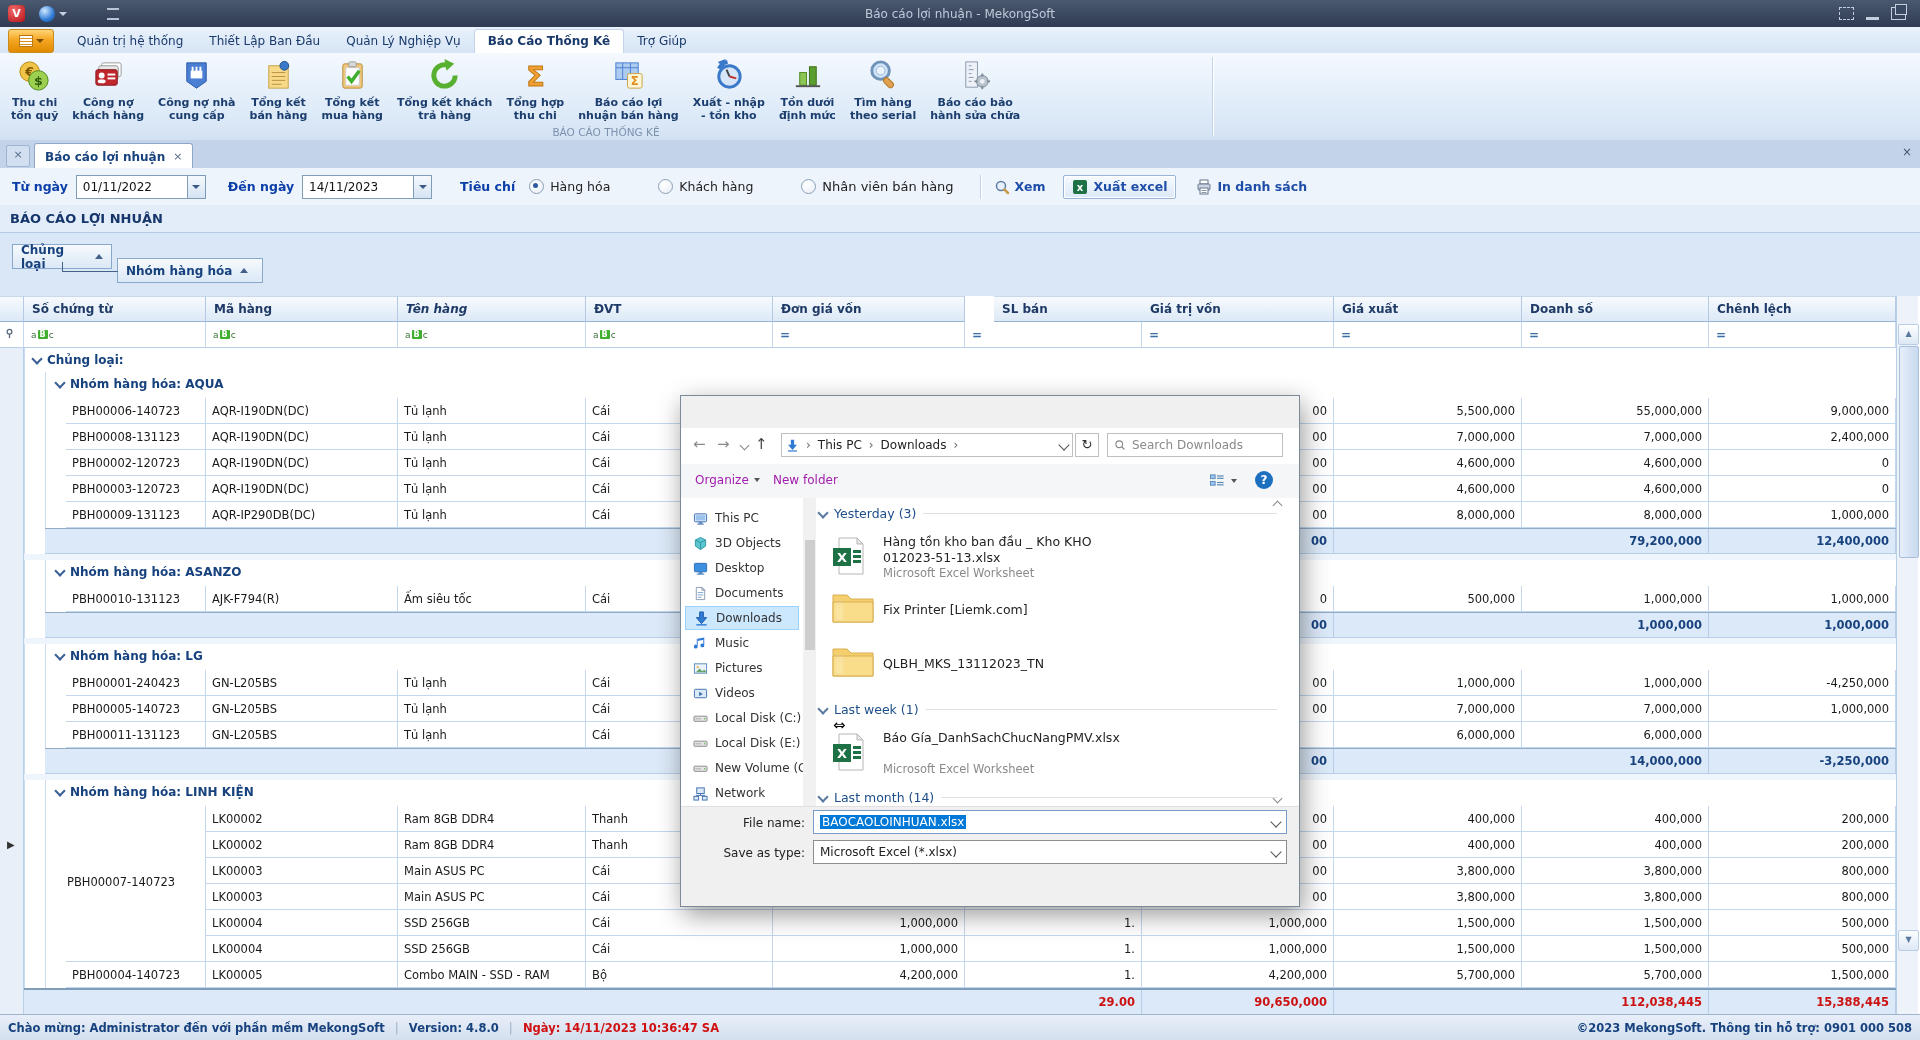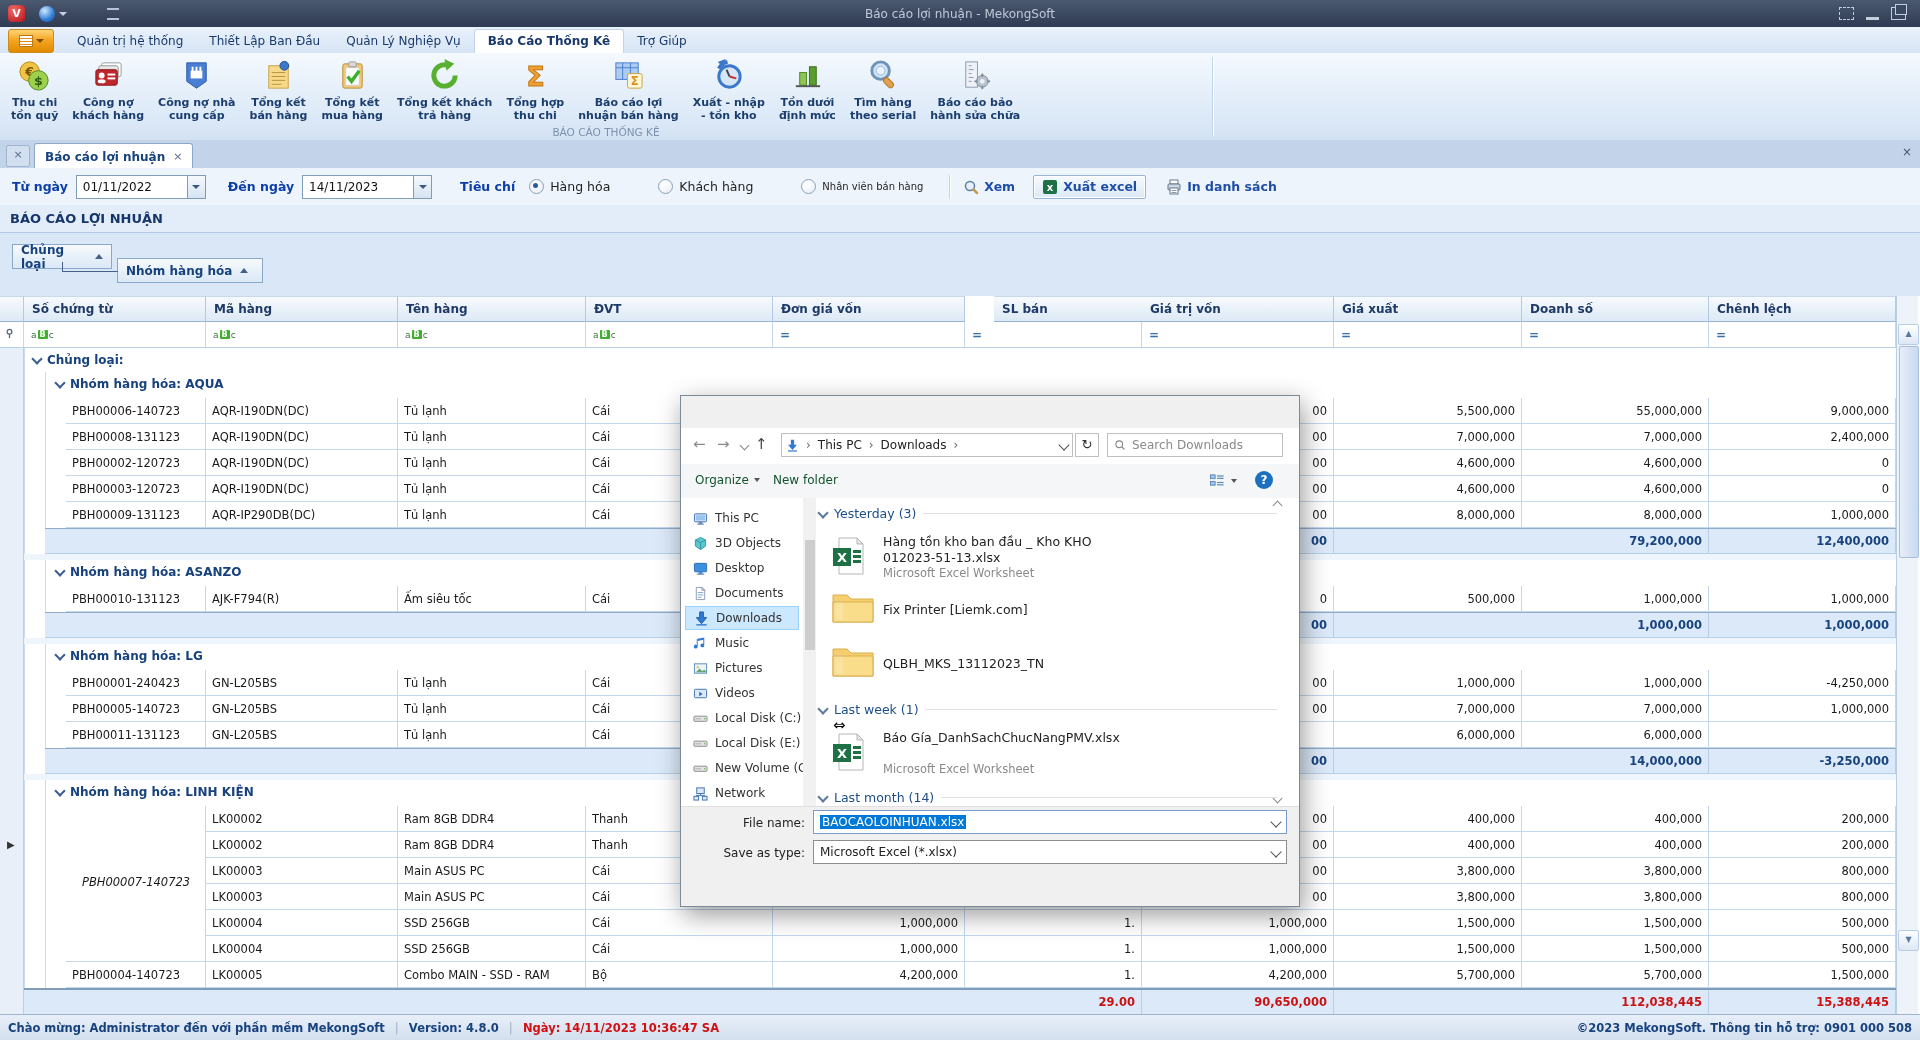--- a/index.html
+++ b/index.html
@@ -137,21 +137,21 @@
   #crumb-dd{margin-left:auto;}
   .chev10{width:7px;height:7px;border-right:1.5px solid #555;border-bottom:1.5px solid #555;transform:rotate(45deg);display:inline-block;}
   .chevup10{transform:rotate(-135deg) translate(-2px,-2px);}
   #refreshbox{position:absolute;left:394px;top:5px;width:24px;height:24px;border:1px solid #bfbfbf;background:#fff;
     text-align:center;line-height:22px;color:#333;font-size:13px;box-sizing:border-box;}
   #searchbox{position:absolute;left:426px;top:5px;width:176px;height:24px;border:1px solid #bfbfbf;background:#fff;
     display:flex;align-items:center;gap:6px;padding:0 6px;box-sizing:border-box;}
   #searchbox .ph{color:#8a8a8a;}
   #searchbox svg{width:12px;height:12px;}
   #dlg-toolbar{position:absolute;left:0;top:68px;right:0;height:34px;background:#f5f6f7;border-bottom:1px solid #e2e2e2;}
-  .tbitem{position:absolute;top:9px;color:#14532d;display:flex;align-items:center;gap:5px;}
+  .tbitem{position:absolute;top:9px;color:#a21caf;display:flex;align-items:center;gap:5px;}
   .caret9{width:0;height:0;border-left:3.5px solid transparent;border-right:3.5px solid transparent;border-top:4px solid #555;}
   #viewbtn{right:62px;}
   #helpbtn{right:26px;width:18px;height:18px;border-radius:50%;background:#1d70c0;color:#fff;text-align:center;
     line-height:18px;font-weight:bold;font-size:12px;top:7px;position:absolute;}
   #dlg-body{position:absolute;left:0;top:102px;right:0;height:308px;background:#fff;border-bottom:1px solid #e0e0e0;overflow:hidden;}
   .sbitem{position:absolute;left:4px;width:114px;height:24px;display:flex;align-items:center;gap:7px;padding-left:8px;box-sizing:border-box;color:#333;white-space:nowrap;}
   .sbitem svg{width:15px;height:15px;flex:none;}
   .sbitem.sel{background:#cce8ff;border:1px solid #99d1ff;}
   #sb-scroll{position:absolute;left:122px;top:0;bottom:0;width:13px;background:#f1f1f1;}
   #sb-thumb{position:absolute;left:1.5px;top:42px;width:10px;height:110px;background:#cdcdcd;}
@@ -381,21 +381,21 @@
       <div class="radio">
         <div class="rb sel"></div>
         <div style="font-size: 12.5px;">Hàng hóa</div>
       </div>
       <div class="radio">
         <div class="rb"></div>
         <div style="font-size: 12.5px;">Khách hàng</div>
       </div>
       <div class="radio">
         <div class="rb"></div>
-        <div style="font-size: 10px;">Nhân viên bán hàng</div>
+        <div style="font-size: 13px;">Nhân viên bán hàng</div>
       </div>
     </div>
   <div class="vsep" style="margin-left:26px"></div>
   <div class="linkbtn" style="margin-left:12px">
     <svg viewBox="0 0 16 16">
         <circle cx="7" cy="7" r="4.5" fill="#e8f1fb" stroke="#5b7da6" stroke-width="1.5"></circle>
         <line x1="10.5" y1="10.5" x2="14" y2="14" stroke="#c89a4e" stroke-width="2.5" stroke-linecap="round"></line>
       </svg>
     <span>Xem</span>
   </div>
@@ -436,21 +436,21 @@
   <div id="ind-strip"></div>
   <div id="grid-content">
       <div class="gh" style="left: 24px; width: 182px;">Số chứng từ</div>
       <div class="gf" style="left: 24px; width: 182px;">
         <span class="abc">a<b>B</b>c</span>
       </div>
       <div class="gh" style="left: 206px; width: 192px;">Mã hàng</div>
       <div class="gf" style="left: 206px; width: 192px;">
         <span class="abc">a<b>B</b>c</span>
       </div>
-      <div class="gh" style="left: 398px; width: 188px;">Tên hàng</div>
+      <div class="gh" style="left: 398px; width: 188px; font-style: italic;">Tên hàng</div>
       <div class="gf" style="left: 398px; width: 188px;">
         <span class="abc">a<b>B</b>c</span>
       </div>
       <div class="gh" style="left: 586px; width: 187px;">ĐVT</div>
       <div class="gf" style="left: 586px; width: 187px;">
         <span class="abc">a<b>B</b>c</span>
       </div>
       <div class="gh" style="left: 773px; width: 192px;">Đơn giá vốn</div>
       <div class="gf" style="left: 773px; width: 192px;">
         <span class="eq">=</span>
@@ -681,21 +681,21 @@
         <div class="gcell nob" style="left: 66px; width: 140px;"></div>
         <div class="gcell" style="left: 206px; width: 192px;">LK00003</div>
         <div class="gcell" style="left: 398px; width: 188px;">Main ASUS PC</div>
         <div class="gcell" style="left: 586px; width: 187px;">Cái</div>
         <div class="gcell num" style="left: 773px; width: 192px;"></div>
         <div class="gcell num" style="left: 965px; width: 177px;"></div>
         <div class="gcell num" style="left: 1142px; width: 192px;">00</div>
         <div class="gcell num" style="left: 1334px; width: 188px;">3,800,000</div>
         <div class="gcell num" style="left: 1522px; width: 187px;">3,800,000</div>
         <div class="gcell num" style="left: 1709px; width: 187px;">800,000</div>
-        <div id="mergelabel" style="left: 82px; top: -9px; font-style: italic;">PBH00007-140723</div>
+        <div id="mergelabel" style="left: 67px; top: -9px;">PBH00007-140723</div>
       </div>
       <div class="grow" style="top: 614px; height: 26px;">
         <div class="gcell nob" style="left: 66px; width: 140px;"></div>
         <div class="gcell" style="left: 206px; width: 192px;">LK00004</div>
         <div class="gcell" style="left: 398px; width: 188px;">SSD 256GB</div>
         <div class="gcell" style="left: 586px; width: 187px;">Cái</div>
         <div class="gcell num" style="left: 773px; width: 192px;">1,000,000</div>
         <div class="gcell num" style="left: 965px; width: 177px;">1.</div>
         <div class="gcell num" style="left: 1142px; width: 192px;">1,000,000</div>
         <div class="gcell num" style="left: 1334px; width: 188px;">1,500,000</div>

